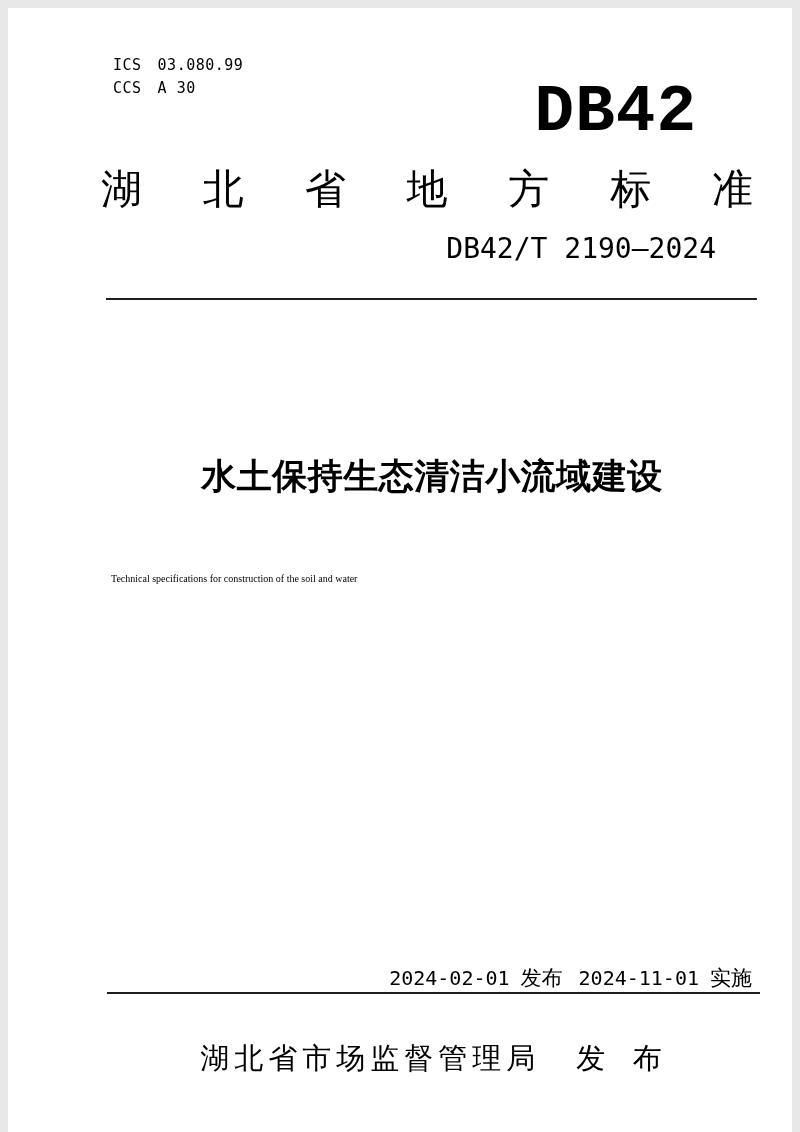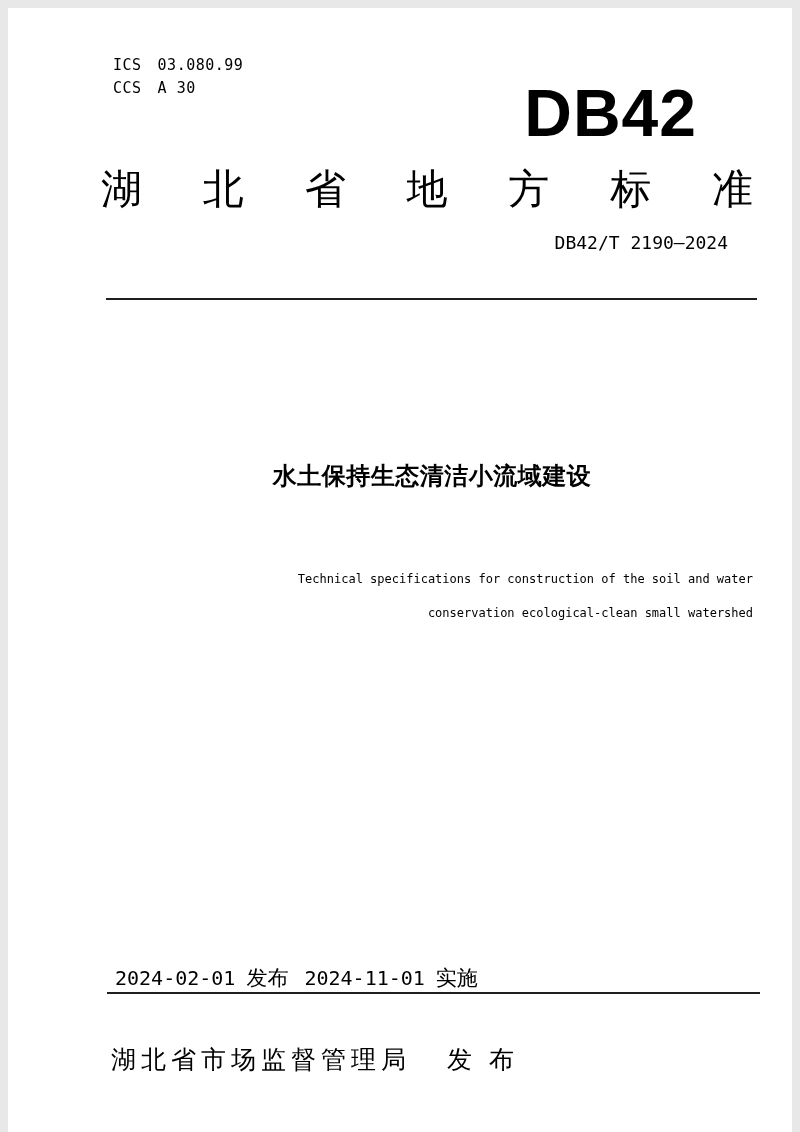--- a/index.html
+++ b/index.html
@@ -24,21 +24,21 @@
     line-height: 19px;
     letter-spacing: 0.5px;
     white-space: nowrap;
   }
   .ics-block .val { margin-left: 12px; }
 
   
   .db-logo {
     position: absolute;
     top: 68px; right: 107px;
-    font-family: Liberation Sans, sans-serif;
+    font-family: Liberation Mono, monospace;
     font-weight: bold;
     font-size: 66px;
     line-height: 1;
     letter-spacing: 1px;
   }
 
   
   .standard-type {
     position: absolute;
     left: 85px; top: 153px;
@@ -46,87 +46,89 @@
     display: flex;
     justify-content: space-between;
     font-size: 41px;
     line-height: 1;
     font-weight: 500;
   }
 
   
   .standard-code {
     position: absolute;
-    top: 220px; right: 76px;
-    font-size: 18px;
+    top: 220px; right: 88px;
+    font-size: 28px;
     line-height: 1.2;
     white-space: nowrap;
   }
 
   .divider-top {
     position: absolute;
     left: 94px; top: 286px;
     width: 651px;
     border-top: 2px solid #1f1f1f;
   }
 
   
   .title-cn {
     position: absolute;
     left: 95px; top: 434px;
     width: 650px;
     text-align: center;
-    font-size: 24px;
+    font-size: 35px;
     font-weight: bold;
     line-height: 51px;
     letter-spacing: 0.5px;
   }
 
   
   .title-en {
     position: absolute;
     left: 95px; top: 548px;
     width: 650px;
-    text-align: right;
-    font-size: 12px;
+    text-align: left;
+    font-size: 10px;
     line-height: 30px;
     white-space: nowrap;
+    font-family: Liberation Serif, serif;
   }
 
   
   .dates-row {
     position: absolute;
     left: 95px; top: 949px;
     width: 653px;
     display: flex;
-    justify-content: flex-start;
+    justify-content: flex-end;
     align-items: baseline;
     font-size: 20px;
     line-height: 1.2;
     white-space: nowrap;
   }
   .dates-row .date-label { margin-left: 7px; font-size: 21px; }
 
   .divider-bottom {
     position: absolute;
     left: 95px; top: 980px;
     width: 653px;
     border-top: 2px solid #1f1f1f;
   }
 
   
   .publisher-line {
     position: absolute;
     left: 95px; top: 1032px;
     width: 653px;
-    text-align: left;
-    font-size: 25px;
+    text-align: center;
+    font-size: 29px;
     line-height: 1.2;
     letter-spacing: 5px;
     white-space: nowrap;
+    font-family: Liberation Mono, monospace;
   }
   .publisher-line .publish-label { margin-left: 32px; letter-spacing: 5px; }
 </style>
 </head>
 <body>
 
 <div class="page">
 
   <div class="ics-block mono">
     <div>
@@ -152,21 +154,20 @@
   <div class="standard-code mono">DB42/T 2190—2024</div>
 
   <div class="divider-top"></div>
 
   <div class="title-cn">
     <div>水土保持生态清洁小流域建设</div>
   </div>
 
   <div class="title-en mono">
     <div>Technical specifications for construction of the soil and water</div>
-    <div>conservation ecological-clean small watershed</div>
   </div>
 
   <div class="dates-row">
     <div>
       <span class="mono">2024-02-01</span><span class="date-label">发布</span>
     </div>
     <div>
       <span class="mono">2024-11-01</span><span class="date-label">实施</span>
     </div>
   </div>

